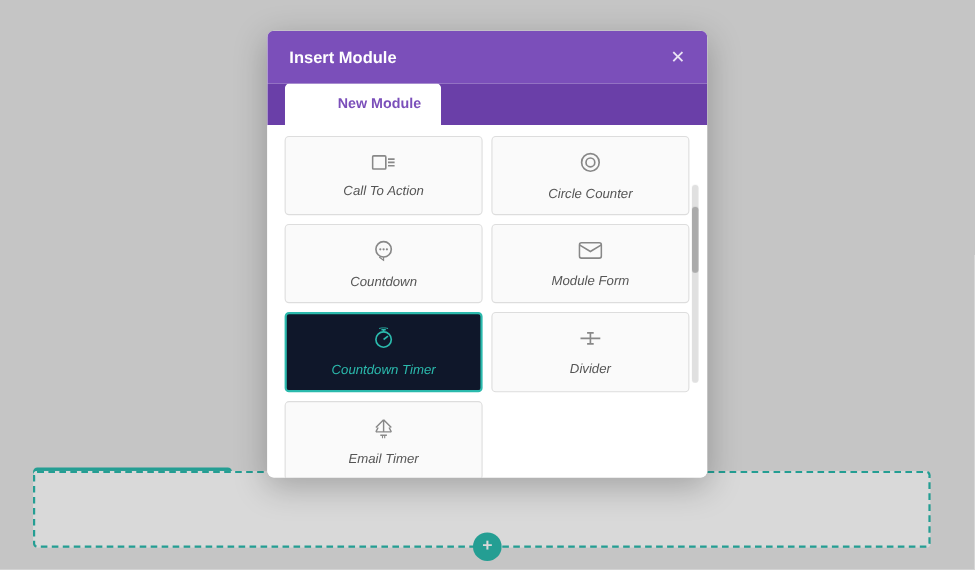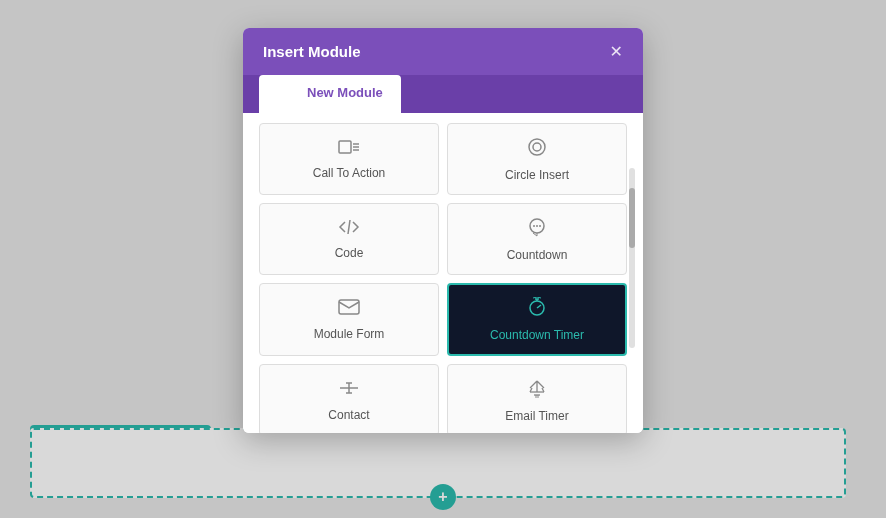--- a/index.html
+++ b/index.html
@@ -200,20 +200,21 @@
       margin-bottom: 6px;
     }
     .module-item.selected .module-icon {
       color: #2bbaad;
     }
 
     .module-label {
       font-size: 12px;
       color: #555;
       text-align: center;
+      font-style: italic;
     }
     .module-item.selected .module-label {
       color: #2bbaad;
     }
   </style>
 </head>
 <body>
 
 <div class="page-bg"></div>
 
@@ -246,33 +247,23 @@
         <span class="module-label">Call To Action</span>
       </div>
 
       <div class="module-item">
         <span class="module-icon">
           <svg width="20" height="20" viewBox="0 0 20 20" fill="none">
             <circle cx="10" cy="10" r="8" stroke="#888" stroke-width="1.5" fill="none"></circle>
             <circle cx="10" cy="10" r="4" stroke="#888" stroke-width="1.5" fill="none"></circle>
           </svg>
         </span>
-        <span class="module-label">Circle Insert</span>
-      </div>
-
-      <div class="module-item">
-        <span class="module-icon">
-          <svg width="22" height="16" viewBox="0 0 22 16" fill="none">
-            <polyline points="7,3 2,8 7,13" stroke="#888" stroke-width="1.5" fill="none"></polyline>
-            <polyline points="15,3 20,8 15,13" stroke="#888" stroke-width="1.5" fill="none"></polyline>
-            <line x1="12" y1="1" x2="10" y2="15" stroke="#888" stroke-width="1.5"></line>
-          </svg>
-        </span>
-        <span class="module-label">Code</span>
-      </div>
+        <span class="module-label">Circle Counter</span>
+      </div>
+
 
       <div class="module-item">
         <span class="module-icon">
           <svg width="22" height="20" viewBox="0 0 22 20" fill="none">
             <circle cx="11" cy="9" r="7" stroke="#888" stroke-width="1.5" fill="none"></circle>
             <circle cx="8" cy="9" r="1" fill="#888"></circle>
             <circle cx="11" cy="9" r="1" fill="#888"></circle>
             <circle cx="14" cy="9" r="1" fill="#888"></circle>
             <path d="M7 16 L11 19 L11 16" stroke="#888" stroke-width="1" fill="none"></path>
           </svg>
@@ -305,21 +296,21 @@
 
       <div class="module-item">
         <span class="module-icon">
           <svg width="22" height="18" viewBox="0 0 22 18" fill="none">
             <line x1="2" y1="9" x2="20" y2="9" stroke="#888" stroke-width="1.5"></line>
             <line x1="11" y1="4" x2="11" y2="14" stroke="#888" stroke-width="1.5"></line>
             <line x1="8" y1="4" x2="14" y2="4" stroke="#888" stroke-width="1.5"></line>
             <line x1="8" y1="14" x2="14" y2="14" stroke="#888" stroke-width="1.5"></line>
           </svg>
         </span>
-        <span class="module-label">Contact</span>
+        <span class="module-label">Divider</span>
       </div>
 
       <div class="module-item">
         <span class="module-icon">
           <svg width="22" height="20" viewBox="0 0 22 20" fill="none">
             <path d="M11 3 L18 10 M11 3 L4 10 M11 3 L11 14" stroke="#888" stroke-width="1.3" fill="none"></path>
             <path d="M6 10 L4 14 M16 10 L18 14" stroke="#888" stroke-width="1.3" fill="none"></path>
             <path d="M4 14 L18 14" stroke="#888" stroke-width="1.3" fill="none"></path>
             <path d="M8 17 L14 17" stroke="#888" stroke-width="1.3" fill="none"></path>
             <path d="M10 17 L10 20 M12 17 L12 20" stroke="#888" stroke-width="1" fill="none"></path>

